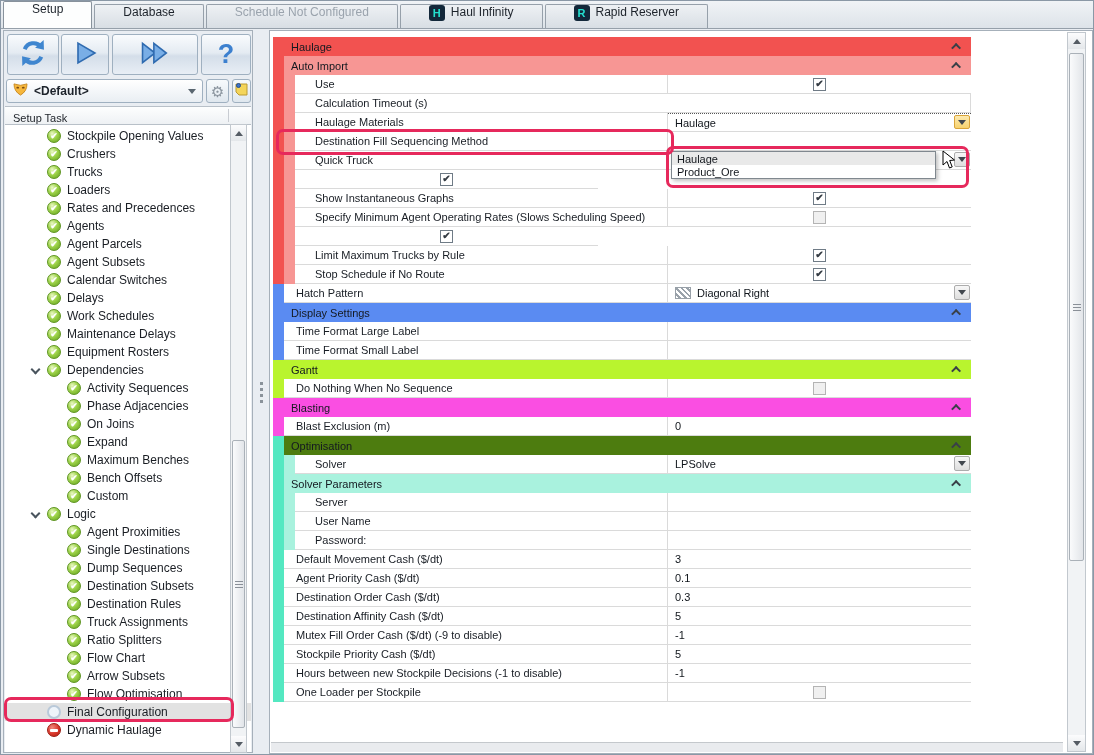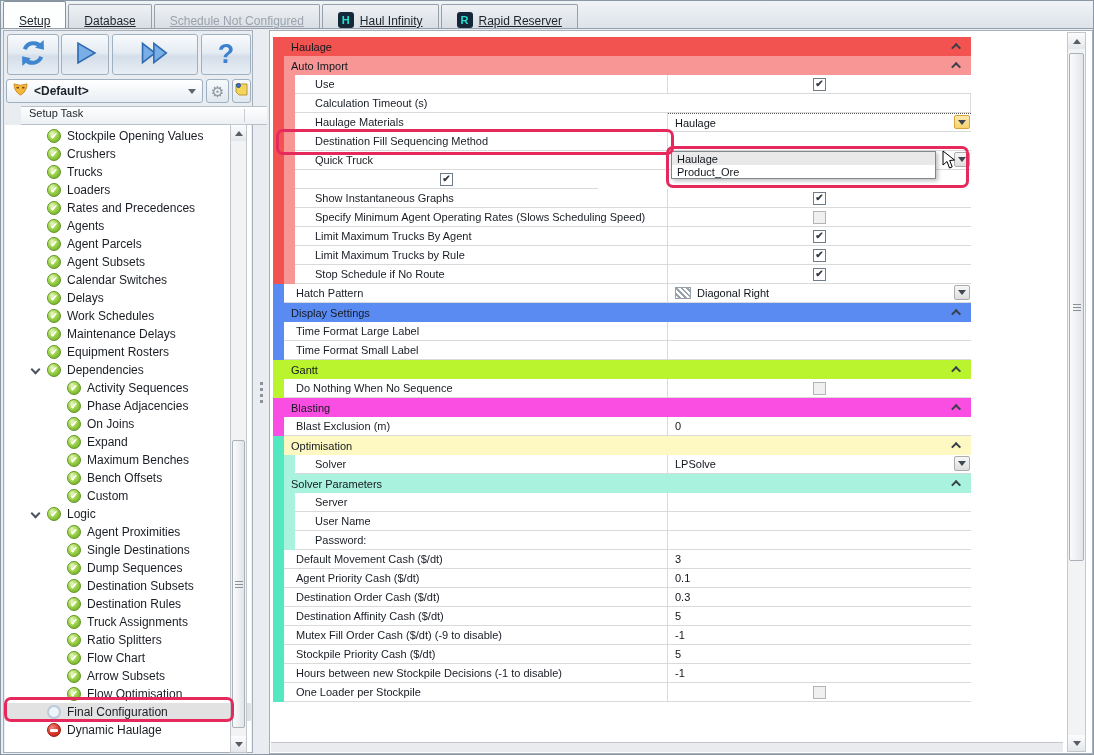--- a/index.html
+++ b/index.html
@@ -4,44 +4,44 @@
 <style>
   html,body{margin:0;padding:0;background:#cfd6dd;}
   .stage{position:relative;width:1094px;height:755px;background:#e9edf2;font-family:"Liberation Sans",sans-serif;
          border:1px solid #8a98a6;box-sizing:border-box;overflow:hidden;}
   *{box-sizing:border-box;}
 
   
   .tabbar{position:absolute;left:0;top:0;width:100%;height:28px;
           background:linear-gradient(#f0f3f6,#dde3e9);border-bottom:1px solid #96a0aa;
           display:flex;align-items:flex-end;padding-left:2px;}
-  .tab{height:24px;display:flex;align-items:flex-end;gap:6px;padding:0 15px;
+  .tab{height:24px;display:flex;align-items:flex-start;gap:6px;padding:0 28px;
        border:1px solid #96a0aa;border-bottom:none;border-radius:2px 2px 0 0;
-       background:linear-gradient(#eef1f4,#d8dee4);margin-right:2px;font-size:12px;color:#1d232b;text-decoration:underline;}
+       background:linear-gradient(#eef1f4,#d8dee4);margin-right:2px;font-size:12px;color:#1d232b;}
   .tab.active{background:#fdfefe;height:27px;border-color:#88929c;position:relative;z-index:2;}
   .tab.disabled{color:#9aa3ad;}
   .tabicon{width:16px;height:16px;background:#13283a;border-radius:3px;color:#24e0cf;
            font-weight:bold;font-size:11px;display:flex;align-items:center;justify-content:center;}
 
   
   .left{position:absolute;left:2px;top:29px;width:250px;height:723px;background:#e9edf2;border:1px solid #a6b0ba;}
   .tbtn{position:absolute;top:3px;height:41px;border:1px solid #9fb0c0;border-radius:3px;
         background:linear-gradient(#f9fbfd,#e4ebf2 46%,#d4dee9 54%,#e8eef5);
         display:flex;align-items:center;justify-content:center;}
   .qmark{font-size:27px;font-weight:bold;color:#3c80cf;line-height:1;}
   .combo{position:absolute;left:2px;top:48px;width:197px;height:24px;border:1px solid #9fb0c0;border-radius:3px;
          background:linear-gradient(#ffffff,#e9eef3);display:flex;align-items:center;padding:0 6px;gap:6px;}
   .combo .val{font-size:12px;font-weight:bold;color:#1d232b;flex:1;}
   .ddarrow{width:0;height:0;border-left:4px solid transparent;border-right:4px solid transparent;border-top:5px solid #5a6670;}
   .sbtn{position:absolute;top:48px;height:24px;border:1px solid #9fb0c0;border-radius:3px;
         background:linear-gradient(#f7fafc,#dfe7ee);display:flex;align-items:center;justify-content:center;}
   .gear{font-size:15px;color:#8a949e;line-height:1;}
   .taskhdr{position:absolute;left:1px;top:75px;width:246px;height:19px;background:linear-gradient(#fdfefe,#eef1f4);
-           border-top:1px solid #b8c0c8;border-bottom:1px solid #b8c0c8;display:flex;align-items:flex-start;
-           padding-left:8px;font-size:11px;color:#23282e;margin-left:16px;}
+           border-top:1px solid #b8c0c8;border-bottom:1px solid #b8c0c8;display:flex;align-items:flex-end;
+           padding-left:8px;font-size:11px;color:#23282e;}
   .taskhdr .colline{position:absolute;left:223px;top:2px;bottom:2px;width:1px;background:#c8ccd2;}
   .tree{position:absolute;left:1px;top:94px;width:246px;height:627px;background:#fff;overflow:hidden;}
   .trow{position:relative;height:18px;display:flex;align-items:center;font-size:12px;color:#1a1e24;}
   .trow.sel{background:#e2e2e2;}
   .trow .lbl{margin-left:6px;white-space:nowrap;}
   .exp{position:absolute;left:27px;top:5px;width:7px;height:7px;border-left:2px solid #4a545e;border-bottom:2px solid #4a545e;transform:rotate(-45deg);}
   .ti{width:14px;height:14px;border-radius:50%;flex:none;display:flex;align-items:center;justify-content:center;}
   .ti-check{background:radial-gradient(circle at 35% 30%,#eaf8c4,#9ed34a 45%,#63a11d);border:1px solid #5d9420;
             color:#fff;font-size:9px;font-weight:bold;}
   .ti-pending{border:2px solid #b9c9d9;background:#eef4fa;}
@@ -441,23 +441,20 @@
         <div class="pg-label deep">
           <span>Specify Minimum Agent Operating Rates (Slows Scheduling Speed)</span>
         </div>
         <div class="pg-value center">
           <span class="cb gray"></span>
         </div>
       </div>
       <div class="pg-row">
         <div class="band" style="background: rgb(242, 82, 80);"></div>
         <div class="band" style="background: rgb(247, 150, 148);"></div>
-        <div class="pg-label deep">
-          <span>Limit Maximum Trucks By Agent</span>
-        </div>
         <div class="pg-value center">
           <span class="cb">✔</span>
         </div>
       </div>
       <div class="pg-row">
         <div class="band" style="background: rgb(242, 82, 80);"></div>
         <div class="band" style="background: rgb(247, 150, 148);"></div>
         <div class="pg-label deep">
           <span>Limit Maximum Trucks by Rule</span>
         </div>
@@ -536,21 +533,21 @@
         <div class="band" style="background: rgb(250, 78, 226);"></div>
         <div class="pg-label">
           <span>Blast Exclusion (m)</span>
         </div>
         <div class="pg-value">
           <span>0</span>
         </div>
       </div>
       <div class="pg-row">
         <div class="band" style="background: rgb(84, 232, 193);"></div>
-        <div class="pg-header" style="background: #fef9c3; gap: 31px;">
+        <div class="pg-header" style="background: #4d7c0f; gap: 31px;">
           <span>Optimisation</span>
           <span class="chev"></span>
         </div>
       </div>
       <div class="pg-row">
         <div class="band" style="background: rgb(84, 232, 193);"></div>
         <div class="band" style="background: rgb(169, 242, 222);"></div>
         <div class="pg-label deep">
           <span>Solver</span>
         </div>

